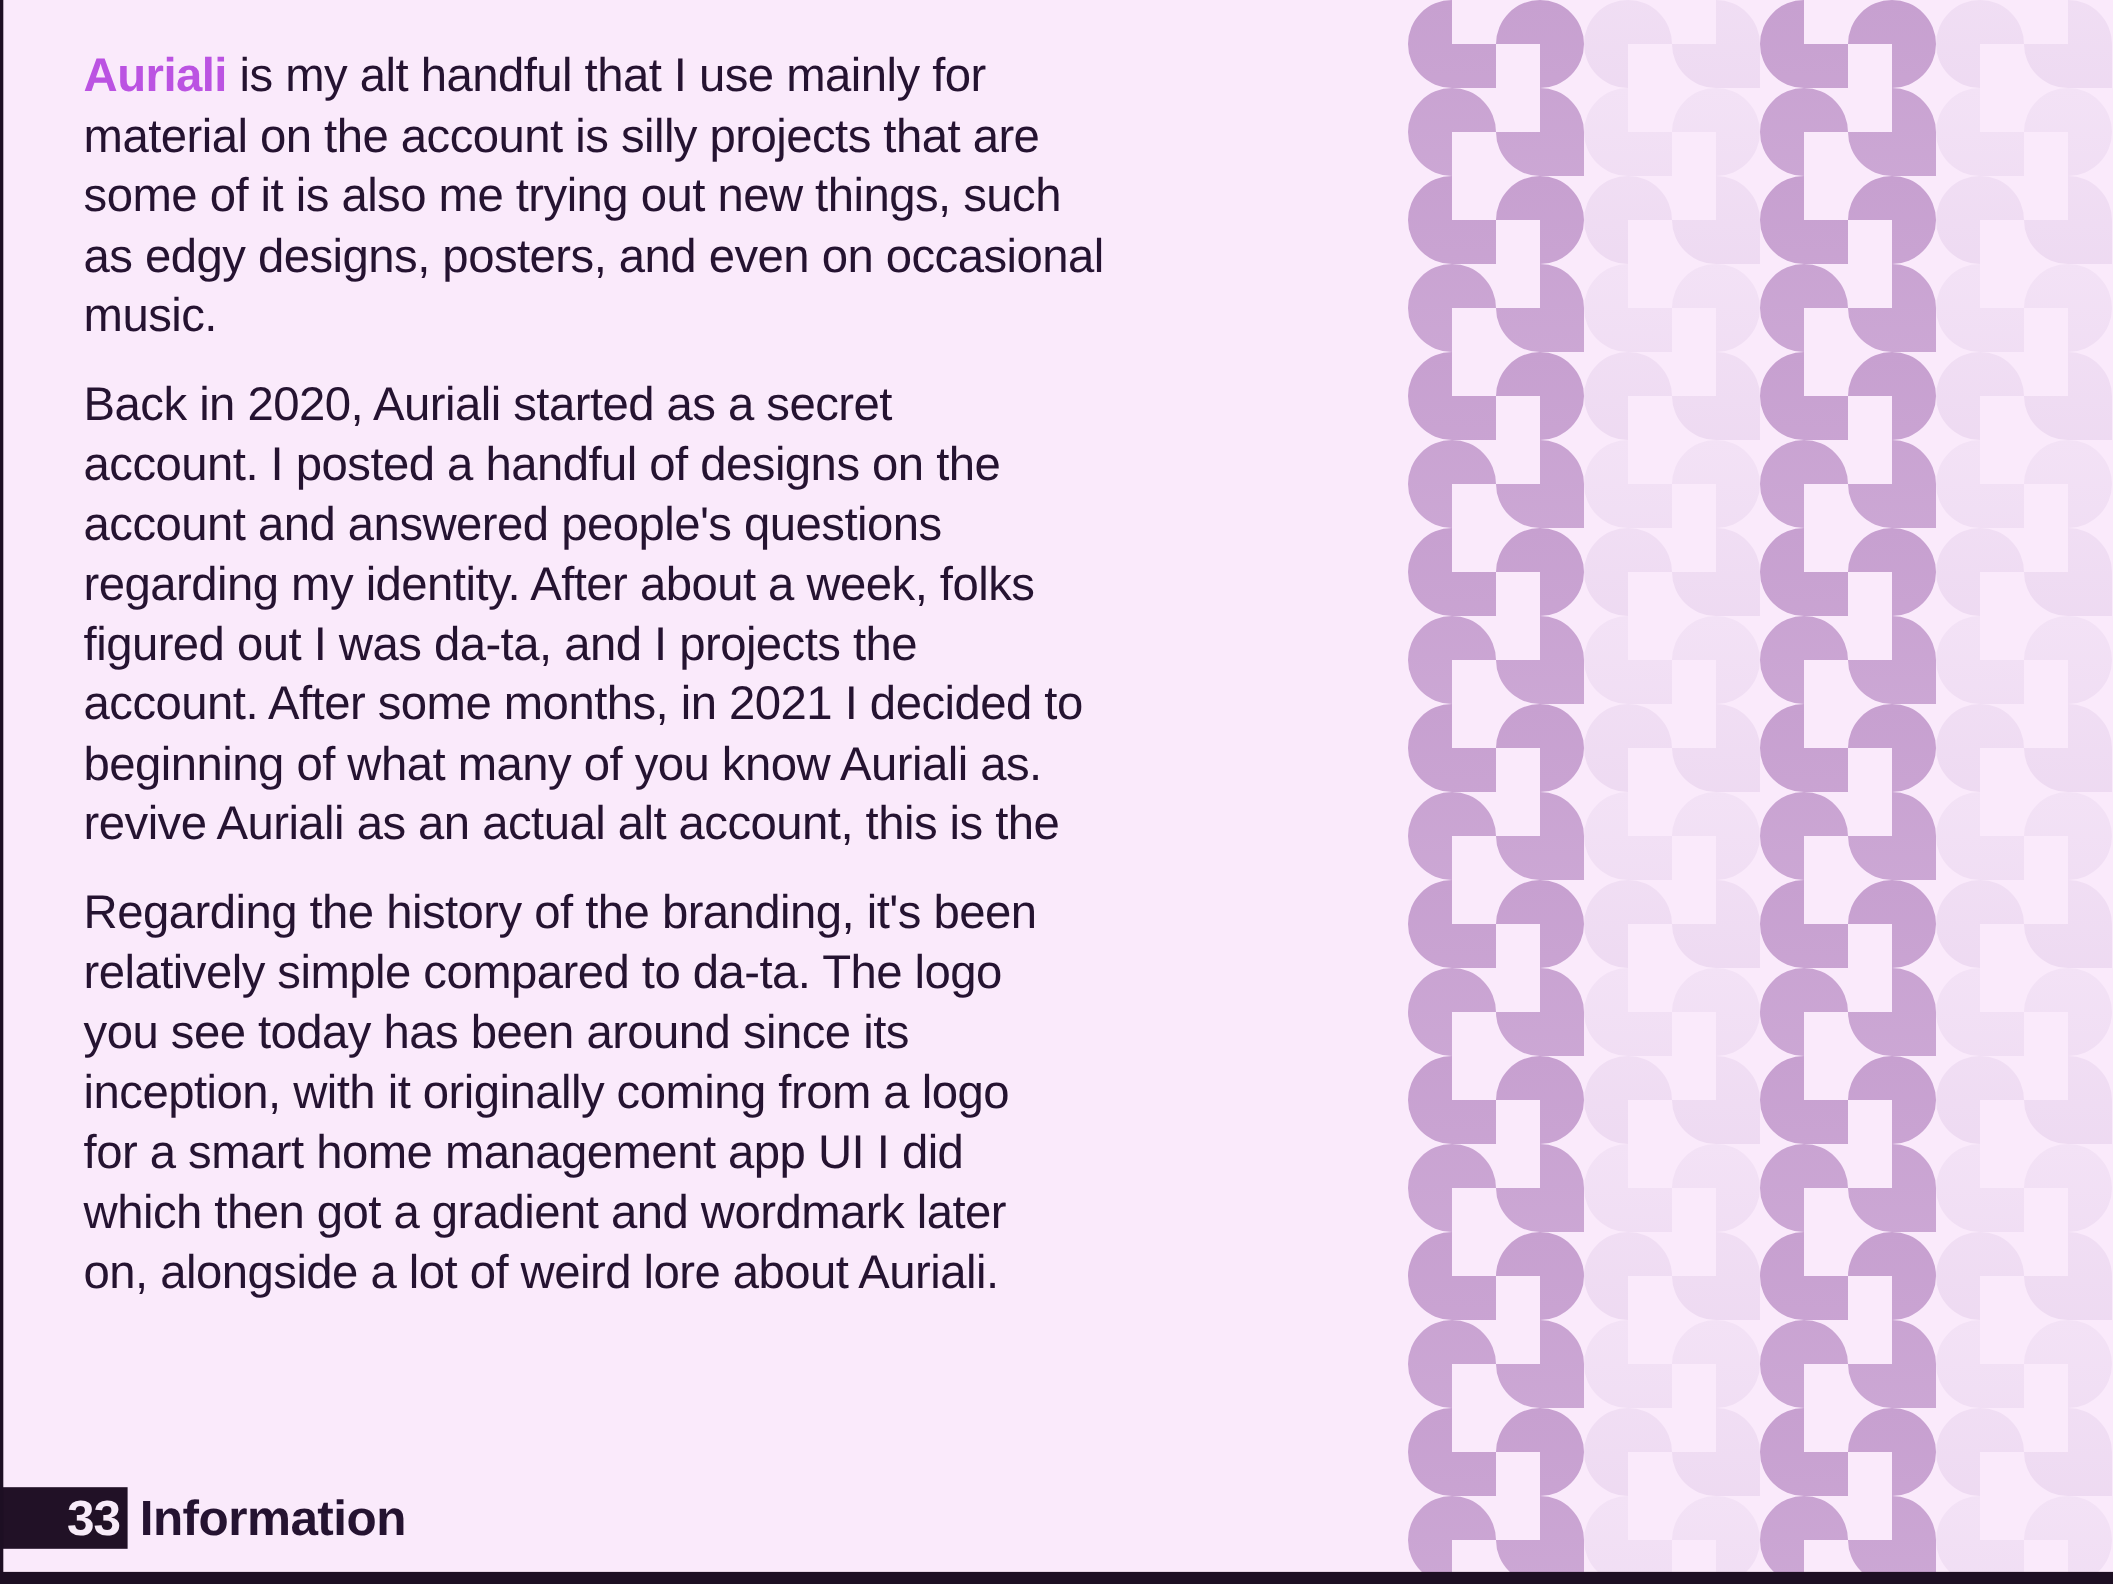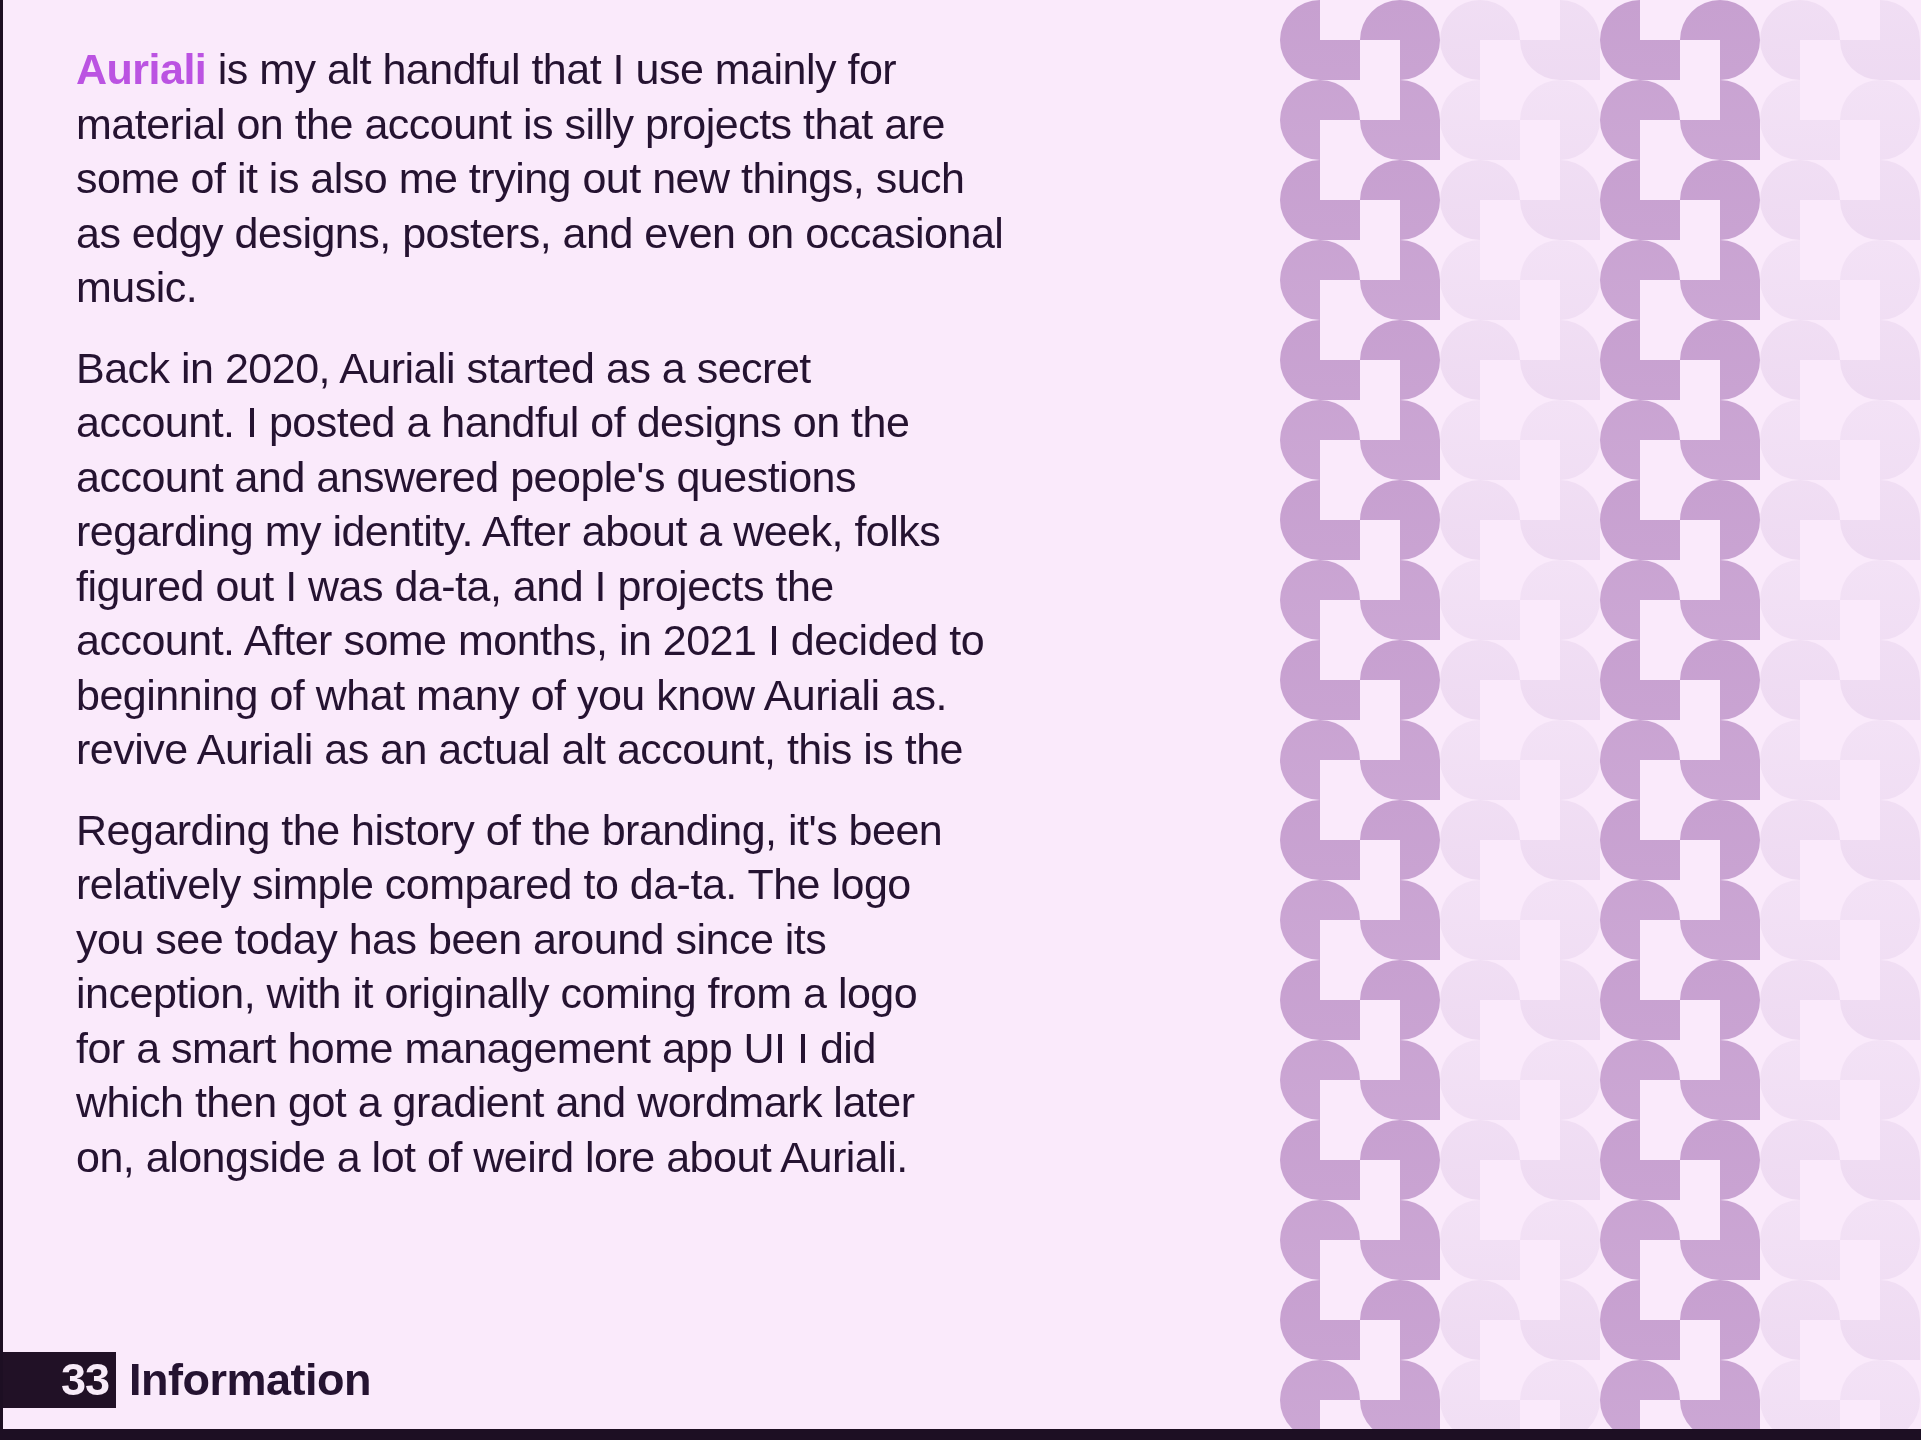--- a/index.html
+++ b/index.html
@@ -36,33 +36,33 @@
     position:absolute;left:76px;top:42px;width:1150px;z-index:2;
   }
   .para{margin-bottom:26px;}
   .line{
     font-size:43px;line-height:54.5px;white-space:nowrap;
     letter-spacing:-0.5px;font-weight:500;
   }
   .accent{color:var(--accent-color);font-weight:700;}
   .footer{
     position:absolute;left:0;top:1352px;height:56px;z-index:5;
-    display:flex;align-items:center;
+    display:flex;align-items:center;gap:11px;
   }
   .page-number-box{
     width:116px;height:56px;background:var(--footer-bg);
     display:flex;align-items:center;justify-content:flex-end;
     padding-right:7px;
   }
   .page-number{
     color:var(--footer-text);font-size:45px;font-weight:bold;
     letter-spacing:-1px;
   }
   .section-label{
-    margin-left:13px;font-size:45px;font-weight:bold;
+    font-size:45px;font-weight:bold;
     color:var(--text-color);letter-spacing:-0.5px;
   }
 </style>
 </head>
 <body>
 
 <div class="edge-left"></div>
 <div class="edge-bottom"></div>
 
 <div class="pattern-wrap">

